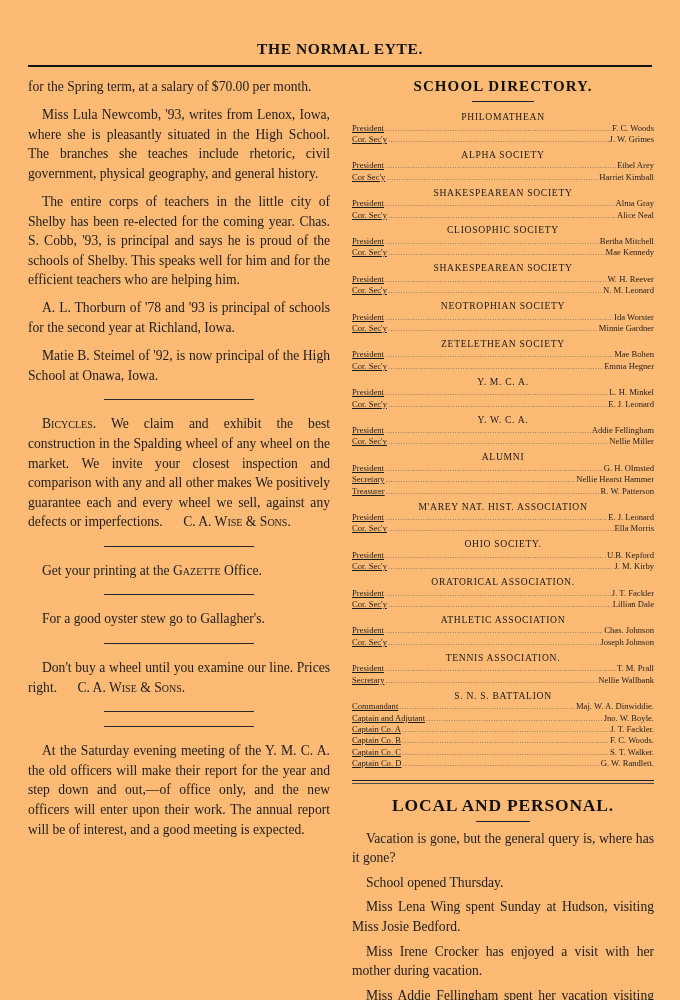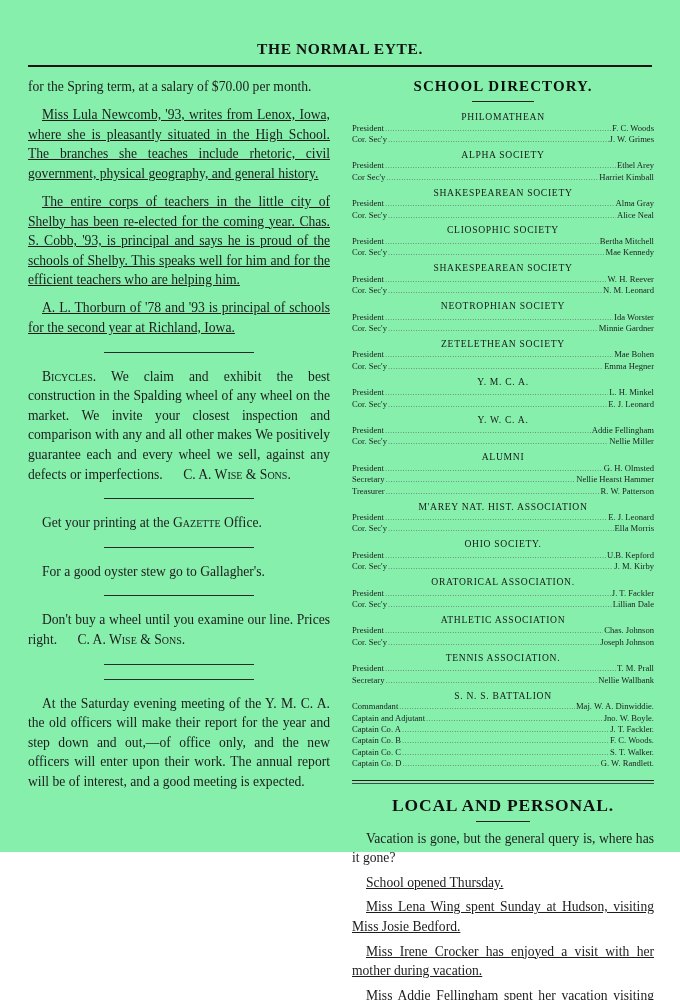--- a/index.html
+++ b/index.html
@@ -10,23 +10,23 @@
   body {
     width: 680px;
     height: 1000px;
     overflow: hidden;
     font-family: "Liberation Serif", "DejaVu Serif", serif;
     color: #1a1a1a;
     position: relative;
   }
   .page {
     width: 680px;
-    height: 852px;
+    height: 1000px;
     position: relative;
-    background: #86efac;
+    background: #fdba74;
   }
 
   
   .masthead {
     text-align: center;
     padding-top: 40px;
   }
   .masthead-title {
     font-family: "Liberation Serif", "DejaVu Serif", serif;
     font-weight: bold;
@@ -63,21 +63,21 @@
   p.body {
     margin: 0 0 0 0;
     font-size: 13.6px;
     line-height: 19.6px;
     text-align: justify;
     text-indent: 14px;
     color: #1c1c1c;
     hyphens: none;
   }
   p.body.noindent { text-indent: 0; }
-  p.body + p.body { margin-top: 8.5px; text-decoration: underline; }
+  p.body + p.body { margin-top: 8.5px; }
 
   .sc { font-variant: small-caps; }
 
   
   .ad-sep {
     width: 150px;
     height: 0;
     border-top: 1.1px solid #2a2a2a;
     margin: 14px auto 14px auto;
   }
@@ -111,21 +111,21 @@
   }
   .entry {
     display: flex;
     align-items: baseline;
     font-size: 8.6px;
     line-height: 10.4px;
     color: #1d1d1d;
     white-space: nowrap;
     overflow: hidden;
   }
-  .entry .role { flex: 0 0 auto; }
+  .entry .role { flex: 0 0 auto; text-decoration: underline; }
   .entry .dots {
     flex: 1 1 auto;
     overflow: hidden;
     white-space: nowrap;
     color: #666;
     font-size: 8.4px;
     letter-spacing: 0.4px;
     margin: 0 1px;
     min-width: 8px;
   }
@@ -173,20 +173,21 @@
   </div>
 
   <div class="columns">
 
     <div class="col col-left">
       <div id="left-articles">
           <p class="body noindent">for the Spring term, at a salary of $70.00 per month.</p>
           <p class="body">Miss Lula Newcomb, '93, writes from Lenox, Iowa, where she is pleasantly situated in the High School. The branches she teaches include rhetoric, civil government, physical geography, and general history.</p>
           <p class="body">The entire corps of teachers in the little city of Shelby has been re-elected for the coming year. Chas. S. Cobb, '93, is principal and says he is proud of the schools of Shelby. This speaks well for him and for the efficient teachers who are helping him.</p>
           <p class="body">A. L. Thorburn of '78 and '93 is principal of schools for the second year at Richland, Iowa.</p>
+          <p class="body">Matie B. Steimel of '92, is now principal of the High School at Onawa, Iowa.</p>
         </div>
       <div id="left-ads">
           <div class="ad-sep"></div>
           <div class="ad-block">
             <p class="body"><span class="sc">Bicycles.</span><span> We claim and exhibit the best construction in the Spalding wheel of any wheel on the market. We invite your closest inspection and comparison with any and all other makes We positively guarantee each and every wheel we sell, against any defects or imperfections.</span><span>&nbsp;&nbsp;&nbsp;&nbsp;&nbsp;&nbsp;</span><span class="sc">C. A. Wise &amp; Sons.</span></p>
           </div>
           <div class="ad-sep"></div>
           <div class="ad-block">
             <p class="body"><span>Get your printing at the </span><span class="sc">Gazette</span><span> Office.</span></p>
           </div>

